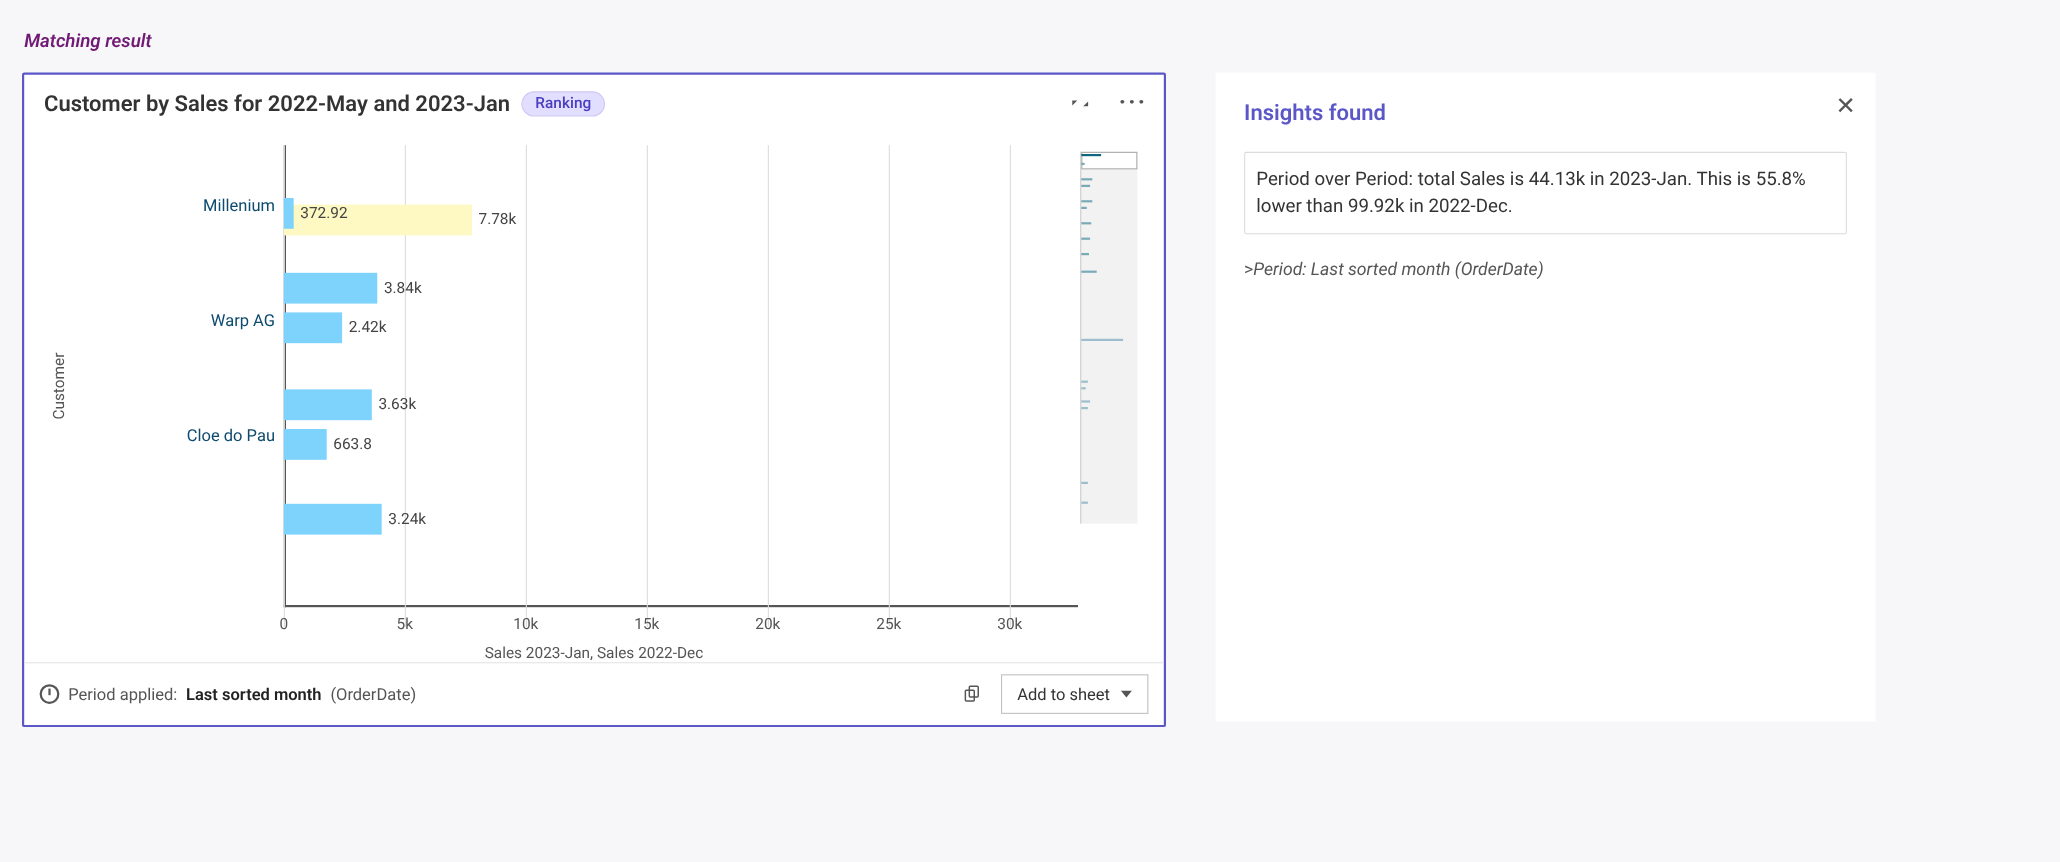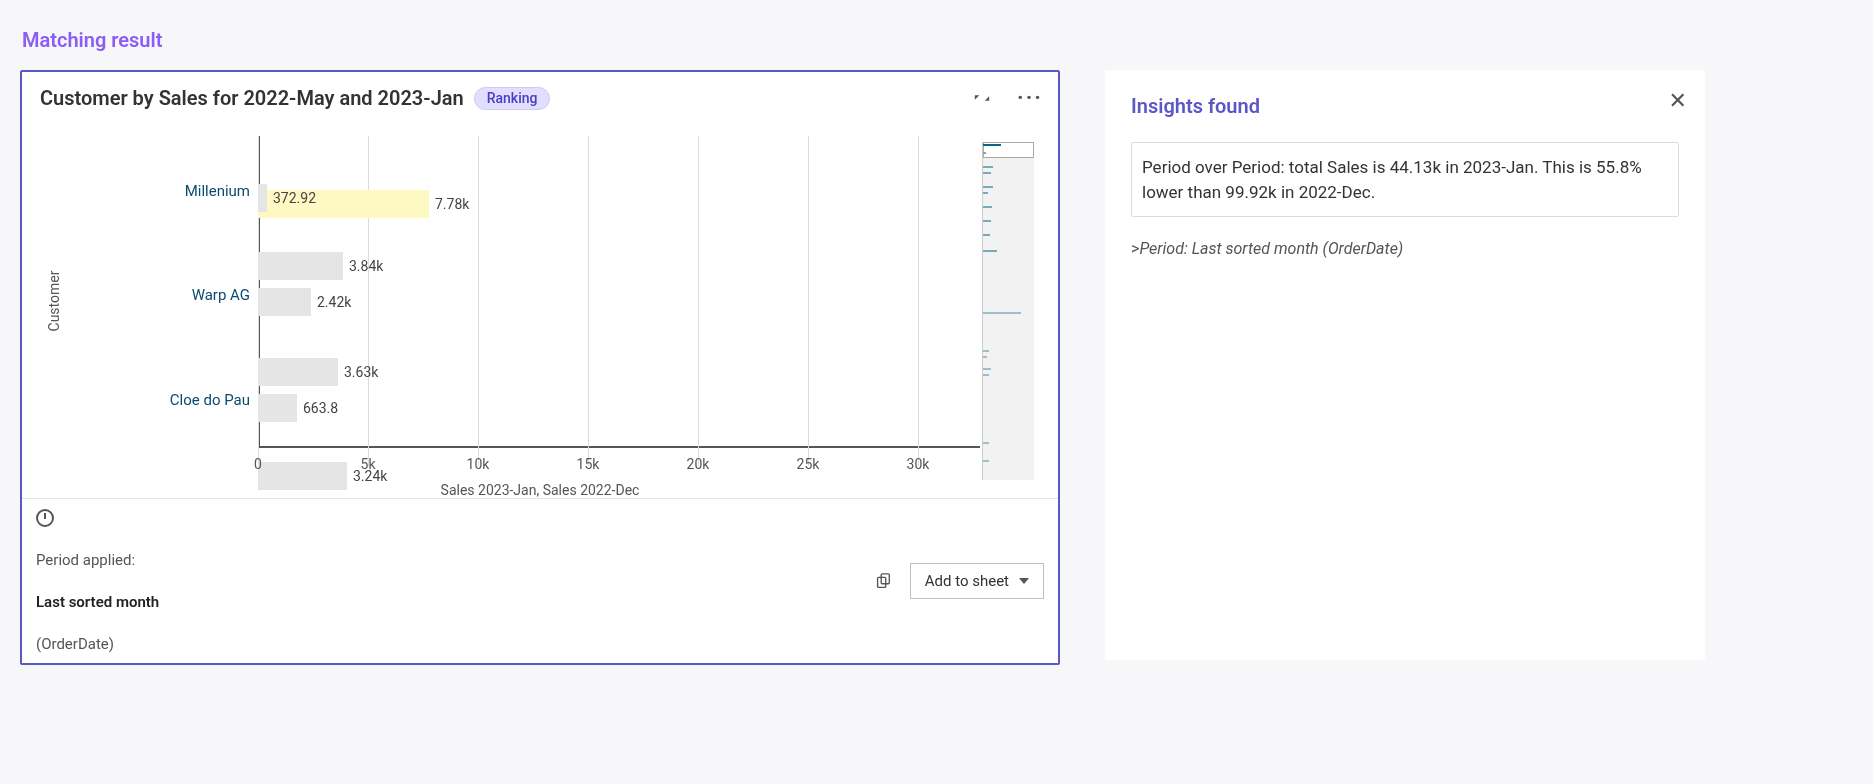--- a/index.html
+++ b/index.html
@@ -1,19 +1,19 @@
 <!DOCTYPE html>
 <html><head>
 <meta charset="utf-8">
 <style>
   * { box-sizing: border-box; font-family: -apple-system, "Segoe UI", Roboto, Arial, sans-serif; }
   body { margin:0; background:#f7f7f9; width:1873px; height:784px; overflow:hidden; color:#333; }
 
   .page { padding: 8px 20px; display:flex; flex-direction:column; height:100%; }
-  .section-title { font-size:20px; font-weight:600; color:#8b5cf6; margin: 20px 0 18px 2px; }
+  .section-title { font-size:17px; font-weight:600; color:#701a75; margin: 20px 0 18px 2px; font-style: italic; }
 
   .content { display:flex; gap:45px; align-items:flex-start; }
 
   
   .card {
     flex: none;
     width: 1040px;
     height: 595px;
     background:#fff;
     border: 2px solid #5b57c7;
@@ -38,35 +38,35 @@
   .plot-frame { flex:1; position:relative; display:flex; }
   .cat-labels { width: 190px; position:relative; }
   .cat-lab { position:absolute; right:8px; top:0; font-size:15px; color:#0c4a6e; text-align:right; white-space:nowrap; }
 
   .plot { flex:1; position:relative; }
   .axis-line { position:absolute; background:#555; }
   .grid-v { position:absolute; top:0; bottom:0; width:1px; background:#dcdcdc; }
 
   .bar { position:absolute; height:28px; left:0; }
   .series1 { background:#fef9c3;margin-top:44px; }
-  .series2 { background:#e5e5e5; }
+  .series2 { background:#7dd3fc; }
   .bar-label { position:absolute; left:100%; margin-left:6px; white-space:nowrap; font-size:14px; color:#444; top:50%; transform:translateY(-50%); }
 
   .tick-label { position:absolute; font-size:14px; color:#555; transform:translateX(-50%); }
 
   .xaxis-title { text-align:center; font-size:14px; color:#555; margin-top:8px; }
 
   .mini { position:absolute; right:6px; top:6px; width:52px; height:338px; background:#f2f2f2; border-left:1px solid #ccc; }
   .mini .viewport { position:absolute; top:0; left:0; right:0; height:16px; background:#fff; border:1px solid #aaa; }
   .mini-tick { position:absolute; left:0; height:2px; }
 
   .card-foot {
     border-top:1px solid #e4e4e4; display:flex; align-items:center; padding:10px 14px;
   }
-  .foot-left { display:flex; align-items:flex-start; gap:24px; color:#555; font-size:15px;flex-direction:column; }
+  .foot-left { display:flex; align-items:flex-end; gap:8px; color:#555; font-size:15px; }
   .foot-left .clock-icon { width:18px; height:18px; border:2px solid #555; border-radius:50%; position:relative; }
   .foot-left .clock-icon::after { content:""; position:absolute; left:6px; top:2px; width:2px; height:6px; background:#555; }
   .foot-strong { font-weight:600; color:#222; }
 
   .foot-right { margin-left:auto; display:flex; align-items:center; gap:18px; }
   .add-btn {
     border:1px solid #c0c0c0; background:#fff; padding:8px 14px; font-size:15px; color:#333;
     display:inline-flex; align-items:center; gap:10px; cursor:pointer;
   }
   .caret-down { width:0;height:0;border-left:5px solid transparent;border-right:5px solid transparent;border-top:6px solid #555; }

